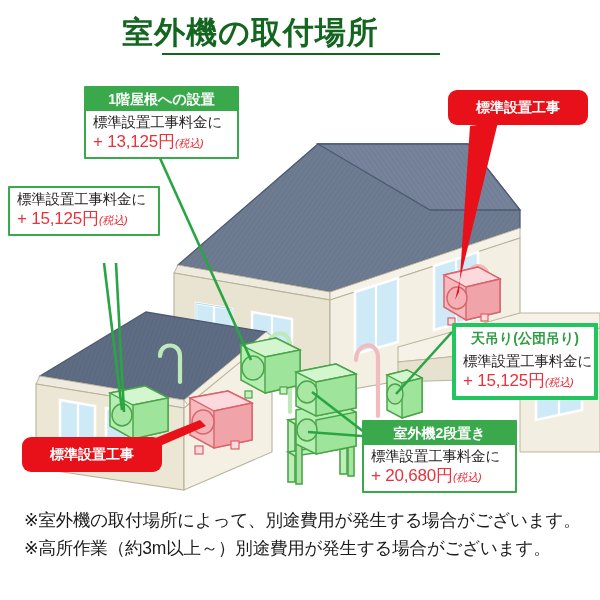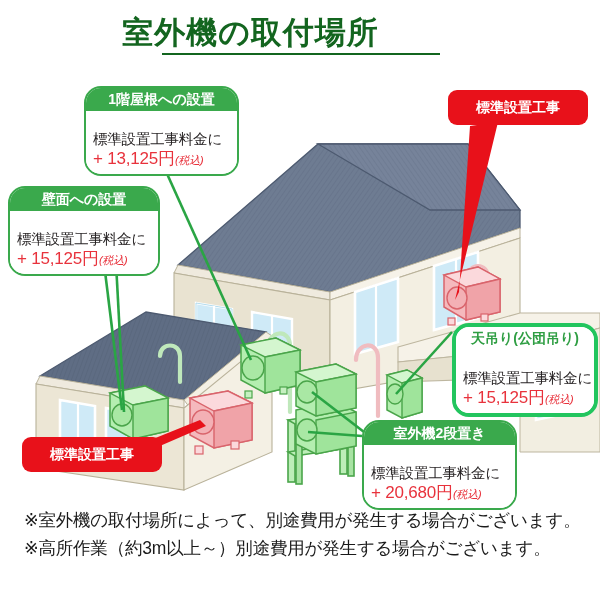--- a/index.html
+++ b/index.html
@@ -20,31 +20,31 @@
     position:absolute;left:162px;top:53px;width:278px;height:2px;background:#13651f;
   }
 
   
   .illus{position:absolute;left:0;top:60px;width:600px;height:440px;}
   .illus svg{display:block;}
 
   
   .callout{
     position:absolute;background:#ffffff;border:2px solid #3aa94c;
-    border-radius:17px;overflow:hidden;box-sizing:border-box;
+    border-radius:1px;overflow:hidden;box-sizing:border-box;
   }
   .callout .c-head{
     background:#3aa94c;color:#ffffff;font-weight:bold;
     text-align:center;line-height:1.0;padding:4px 6px 5px 6px;
     font-size:14px;white-space:nowrap;letter-spacing:0px;
   }
   .callout .c-head.plain{
     background:#ffffff;color:#2f9e43;
   }
-  .callout .c-body{padding:20px 7px 5px 7px;background:#fff;}
+  .callout .c-body{padding:3px 7px 5px 7px;background:#fff;}
   .callout .c-line1{
     font-size:14.5px;color:#231f20;white-space:nowrap;line-height:1.15;letter-spacing:-0.2px;
   }
   .callout .c-line2{
     font-size:17px;color:#e8323c;white-space:nowrap;line-height:1.2;margin-top:1px;letter-spacing:-0.2px;
   }
   .callout .c-line2 .tax{font-size:11px;font-style:italic;}
 
   
   #box-roof{left:84px;top:86px;width:155px;}
@@ -250,21 +250,20 @@
     <div class="c-body">
       <div class="c-line1">標準設置工事料金に</div>
       <div class="c-line2">
         <span>+</span>
         <span>13,125</span><span>円</span><span class="tax">(税込)</span>
       </div>
     </div>
   </div>
 
   <div class="callout" id="box-wall">
-    <div class="c-head">壁面への設置</div>
     <div class="c-body">
       <div class="c-line1">標準設置工事料金に</div>
       <div class="c-line2">
         <span>+</span>
         <span>15,125</span><span>円</span><span class="tax">(税込)</span>
       </div>
     </div>
   </div>
 
   <div class="callout" id="box-ceil">

